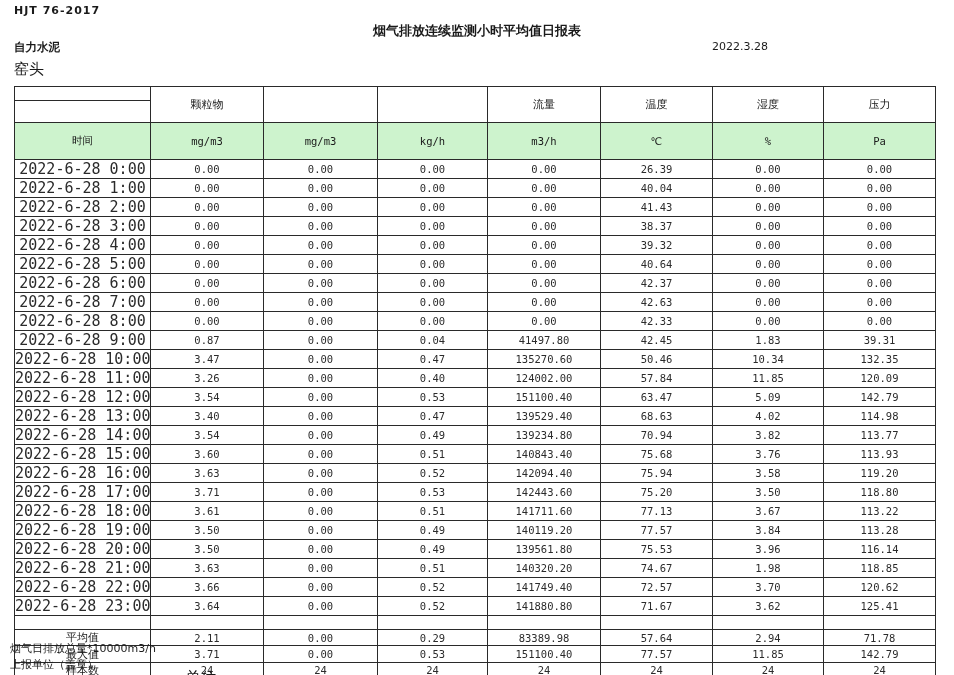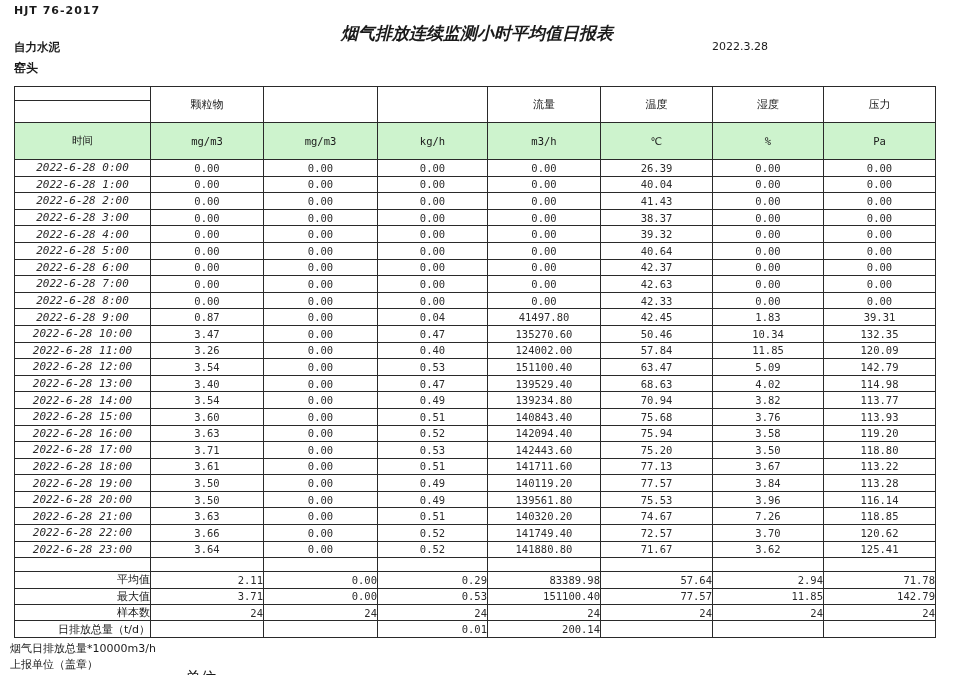--- a/index.html
+++ b/index.html
@@ -14,33 +14,33 @@
   :root {
     --header-green: #cdf3cd;
     --border-col: #2a2a2a;
   }
   .doc-code {
     position: absolute; left: 14px; top: 4px;
     font-size: 11px; font-weight: bold; letter-spacing: 1px;
   }
   .title {
     position: absolute; left: 0; top: 22px; width: 954px;
-    text-align: center; font-size: 17px; font-weight: bold; font-style: italic;
+    text-align: center; font-size: 13px; font-weight: bold;
   }
   .company {
     position: absolute; left: 14px; top: 40px;
     font-size: 11.5px; font-weight: bold;
   }
   .report-date {
     position: absolute; left: 712px; top: 40px;
     font-size: 11px;
   }
   .station {
     position: absolute; left: 14px; top: 60px;
-    font-size: 12px; font-weight: bold;
+    font-size: 15px; font-weight: normal;
   }
   table.report {
     position: absolute; left: 14px; top: 86px;
     border-collapse: collapse;
     table-layout: fixed;
     width: 921px;
   }
   table.report th, table.report td {
     border: 1px solid var(--border-col);
     text-align: center;
@@ -56,28 +56,27 @@
   .split-cell .split-bottom { height: 13px; }
   tr.unit-row { height: 37px; background: var(--header-green); }
   tr.unit-row th { font-size: 10.5px; font-family: "DejaVu Sans Mono", "DejaVu Sans", monospace; }
   tr.unit-row th:first-child { font-family: "DejaVu Sans", sans-serif; }
   tbody.data-body tr { height: 16.6px; }
   tbody.data-body td {
     font-size: 10.5px;
     font-family: "DejaVu Sans Mono", "DejaVu Sans", monospace;
     color: #2b2b2b;
   }
-  tbody.data-body td.time-cell { font-size: 11px; font-style: italic; }
+  tbody.data-body td.time-cell { font-size: 15px; }
   tr.blank-row { height: 14px; }
   tbody.summary-body tr { height: 16.4px; }
   tbody.summary-body td {
     font-size: 10.5px;
     font-family: "DejaVu Sans Mono", "DejaVu Sans", monospace;
     color: #2b2b2b;
-    text-align: right;
   }
   tbody.summary-body td.label-cell { font-family: "DejaVu Sans", sans-serif; font-size: 11px; color: #1a1a1a; }
   .foot-note1 { position: absolute; left: 10px; top: 641px; font-size: 11px; }
   .foot-note2 { position: absolute; left: 10px; top: 657px; font-size: 11px; }
   .foot-unit  { position: absolute; left: 185px; top: 657px; font-size: 16px; margin-top: 11px; }
 </style>
 </head>
 <body>
 
 <div class="doc-code">HJT  76-2017</div>
@@ -355,21 +354,21 @@
         <td>116.14</td>
       </tr>
 
       <tr>
         <td class="time-cell">2022-6-28 21:00</td>
         <td>3.63</td>
         <td>0.00</td>
         <td>0.51</td>
         <td>140320.20</td>
         <td>74.67</td>
-        <td>7.26</td>
+        <td>1.98</td>
         <td>118.85</td>
       </tr>
 
       <tr>
         <td class="time-cell">2022-6-28 22:00</td>
         <td>3.66</td>
         <td>0.00</td>
         <td>0.52</td>
         <td>141749.40</td>
         <td>72.57</td>

